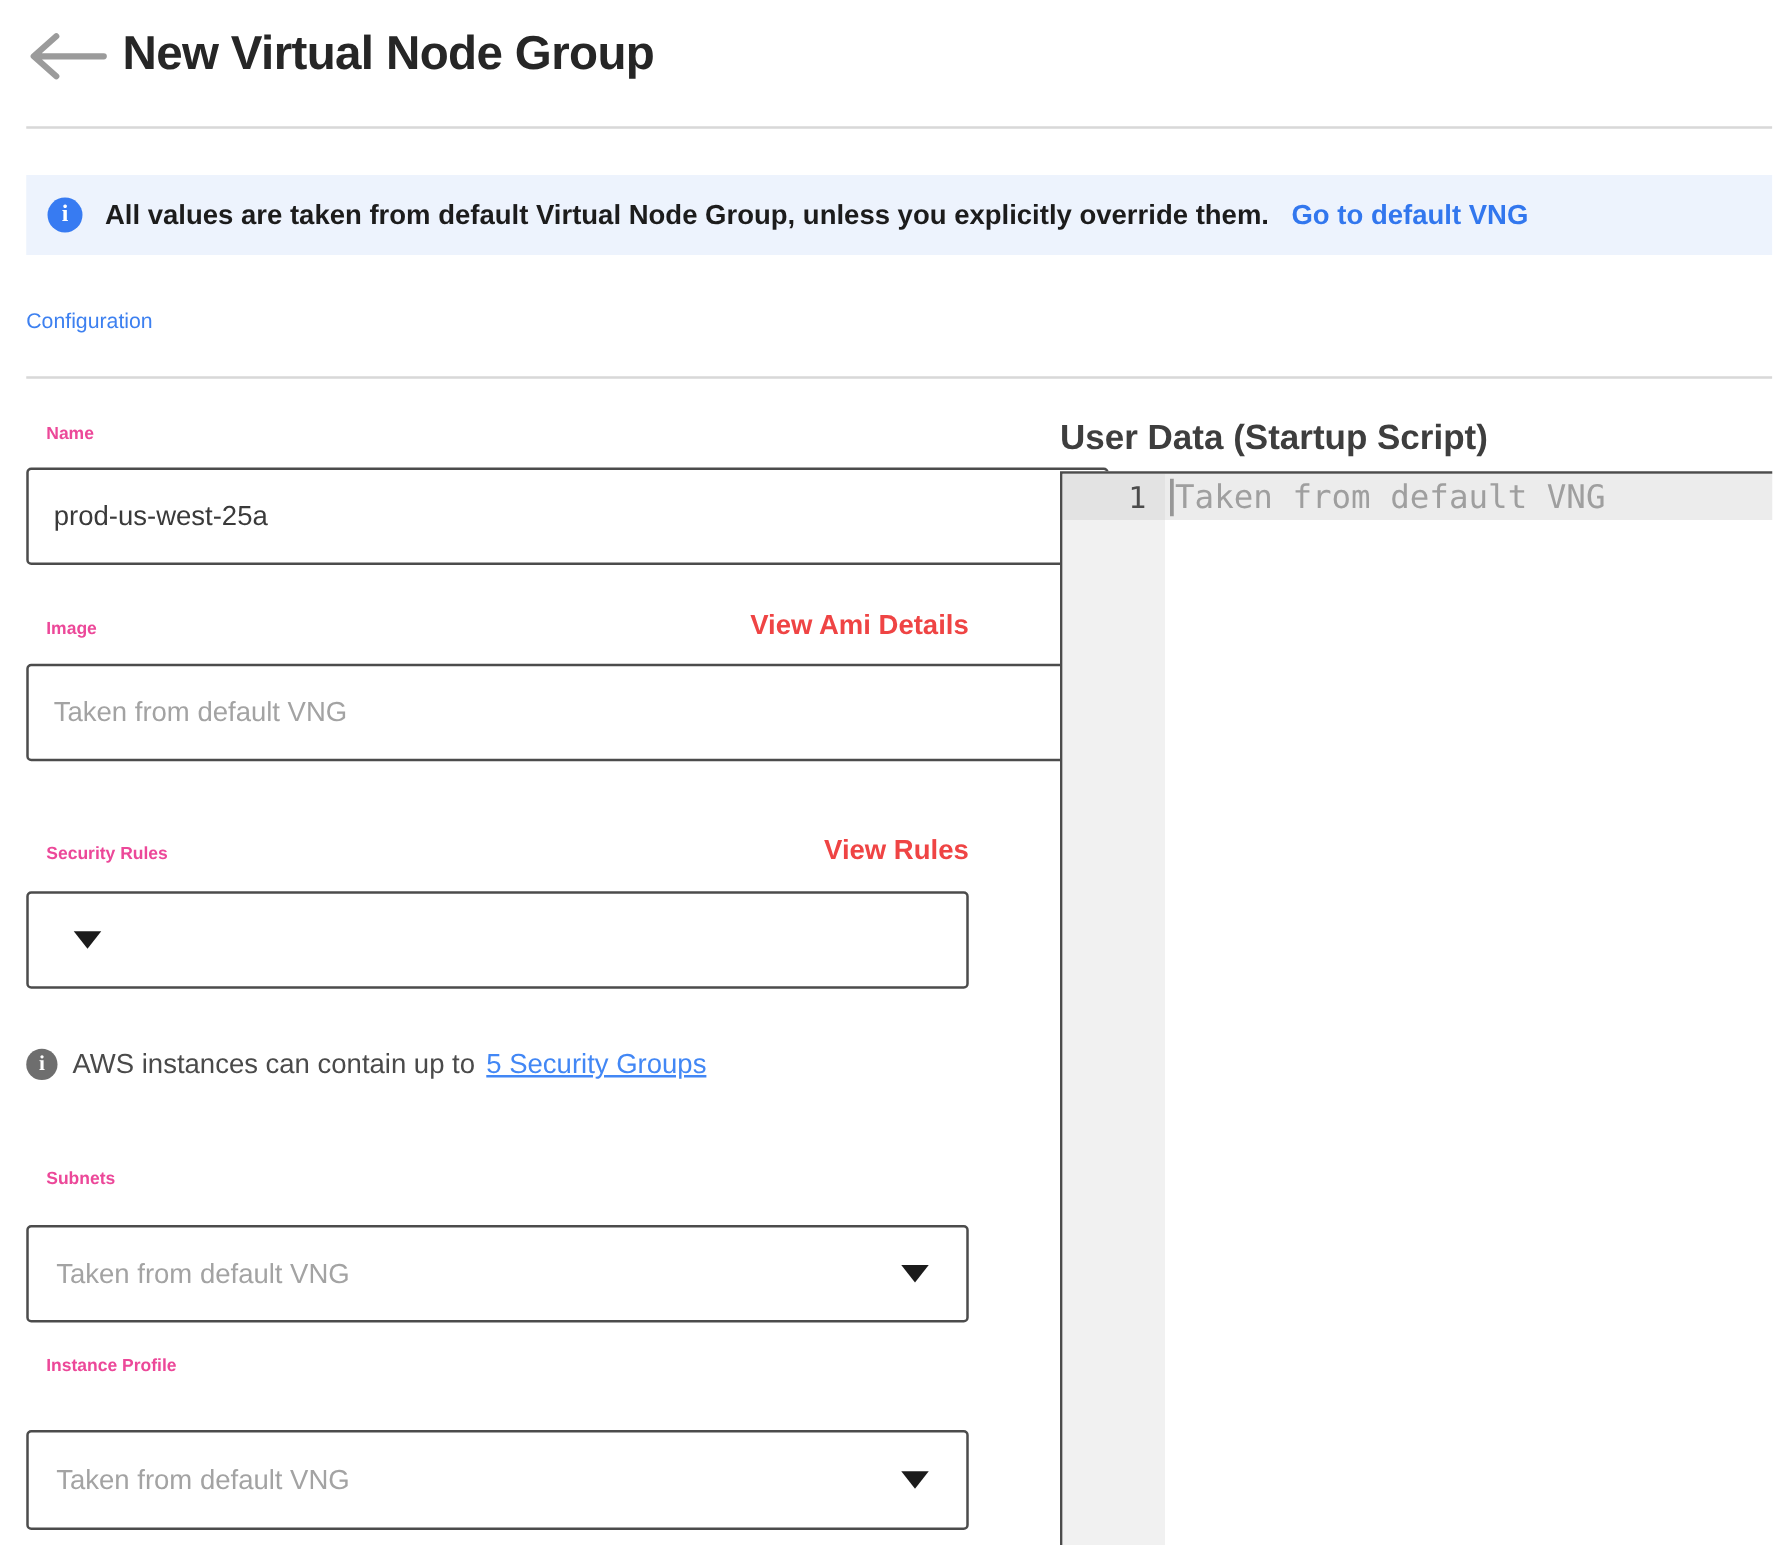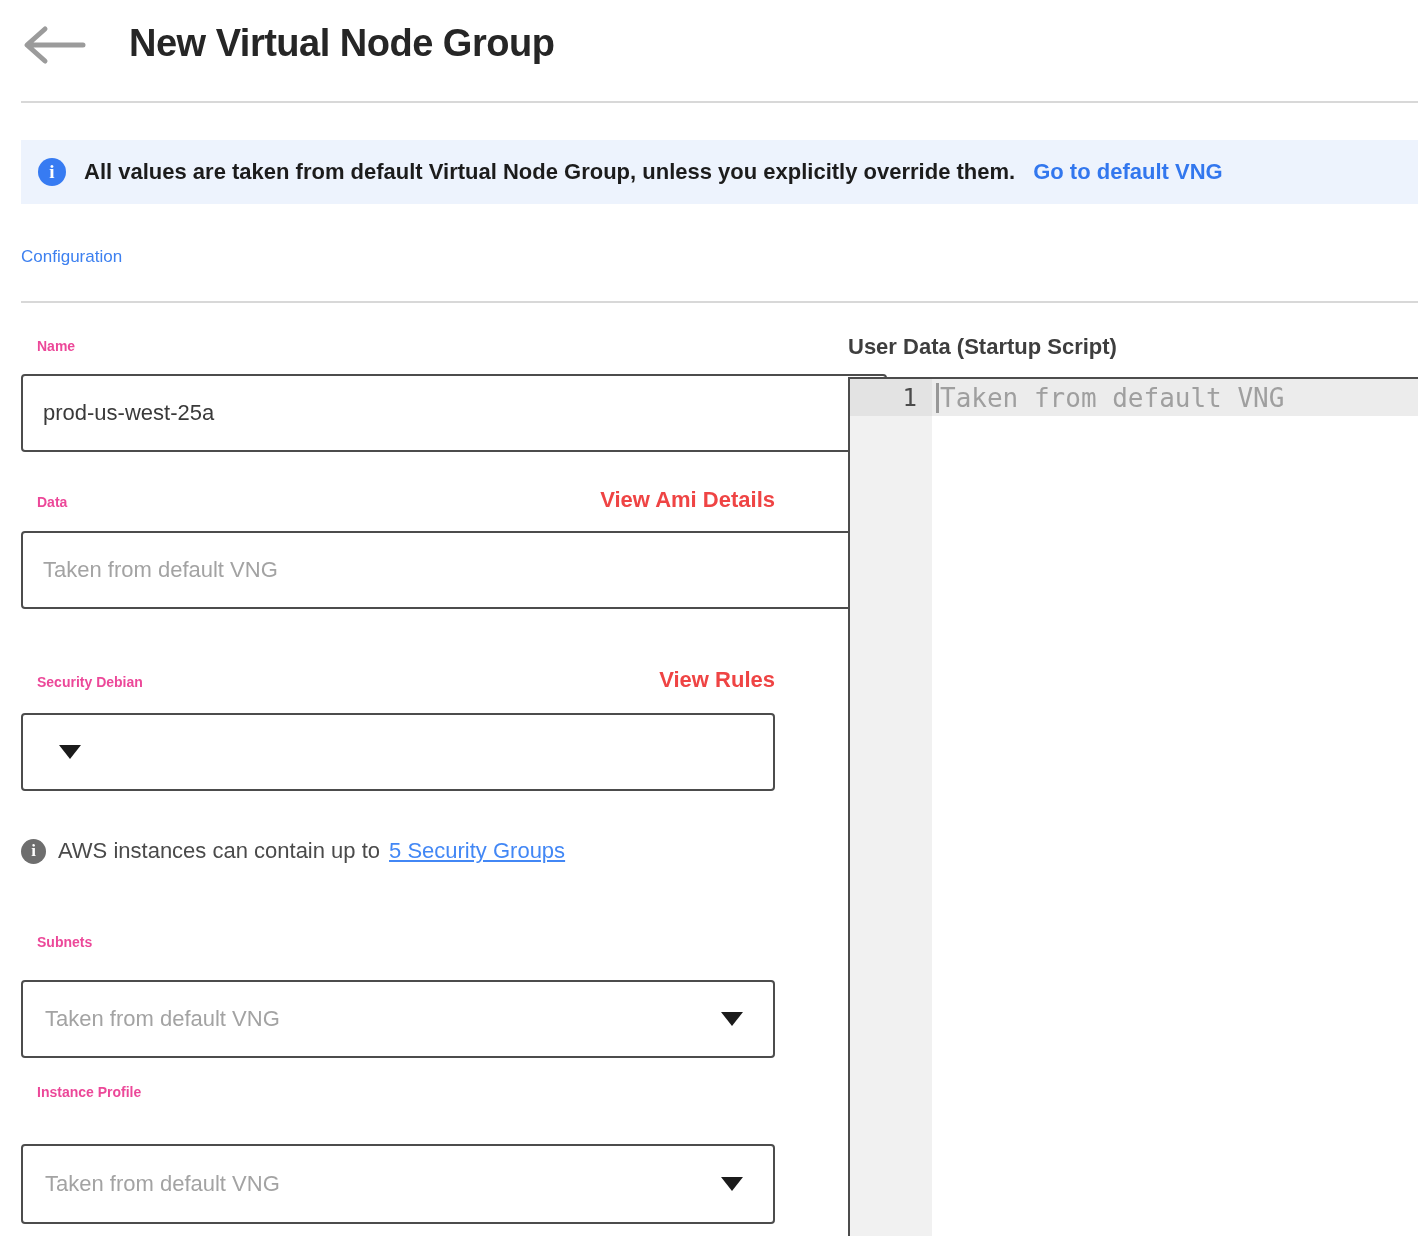--- a/index.html
+++ b/index.html
@@ -2,21 +2,21 @@
 <html><head>
 <meta charset="utf-8">
 <style>
   * { margin: 0; padding: 0; box-sizing: border-box; }
   html, body { width: 1418px; height: 1236px; overflow: hidden; background: #ffffff; }
   body { font-family: "Liberation Sans", sans-serif; color: #3e3e3e; }
   .page { position: relative; width: 1418px; height: 1236px; background: #fff; overflow: hidden; }
 
   
   .back-arrow { position: absolute; left: 21px; top: 24px; width: 66px; height: 42px; cursor: pointer; }
-  .page-title { position: absolute; left: 129px; top: 22px; font-size: 38px; font-weight: 700;
+  .page-title { position: absolute; left: 98px; top: 22px; font-size: 38px; font-weight: 700;
                 color: #262626; letter-spacing: -0.5px; white-space: nowrap; }
   .divider { position: absolute; left: 21px; right: 0; height: 2px; background: #d8d8d8; }
   .divider-1 { top: 101px; }
   .divider-2 { top: 301px; }
 
   
   .banner { position: absolute; left: 21px; right: 0; top: 140px; height: 64px; background: #edf3fd;
             display: flex; align-items: center; }
   .info-badge { width: 28px; height: 28px; border-radius: 50%; flex: 0 0 28px; margin-left: 17px;
                 display: flex; align-items: center; justify-content: center;
@@ -60,21 +60,21 @@
   .image-row { top: 487px; }
   .image-input { top: 531px; }
   .sg-row { top: 667px; }
   .sg-select { top: 713px; }
   .subnets-label { top: 934px; }
   .subnets-select { top: 980px; }
   .ip-label { top: 1084px; }
   .ip-select { top: 1144px; height: 80px; }
 
   
-  .userdata-label { position: absolute; left: 848px; top: 334px; font-size: 22px; font-weight: 600; color: #3e3e3e; }
+  .userdata-label { position: absolute; left: 848px; top: 334px; font-size: 28px; font-weight: 600; color: #3e3e3e; }
   .editor { position: absolute; left: 848px; top: 377px; width: 640px; height: 920px;
             border: 2px solid #4c4c4c; background: #fff; overflow: hidden; }
   .editor .gutter-rest { position: absolute; left: 0; top: 37px; bottom: 0; width: 82px; background: #f1f1f1; }
   .editor .line { position: relative; display: flex; height: 37px; }
   .gutter-cell { width: 82px; flex: 0 0 82px; background: #e3e3e3; font-family: "DejaVu Sans Mono", monospace;
                  font-size: 24px; color: #4b4b4b; text-align: right; padding-right: 15px;
                  display: flex; align-items: center; justify-content: flex-end; }
   .code-cell { flex: 1; background: #ececec; display: flex; align-items: center; padding-left: 4px; }
   .editor-cursor { width: 3px; height: 30px; background: #979797; flex: 0 0 3px; }
   .code-placeholder { font-family: "DejaVu Sans Mono", monospace; font-size: 26px; color: #9f9f9f;
@@ -97,27 +97,27 @@
     <a class="banner-link">Go to default VNG</a>
   </div>
 
   <div class="section-title">Configuration</div>
   <div class="divider divider-2"></div>
 
   <div class="field-label name-label">Name</div>
   <input class="text-input name-input" type="text" value="prod-us-west-25a" style="">
 
   <div class="label-row image-row">
-    <span class="field-label">Data</span>
+    <span class="field-label">Image</span>
     <a class="field-link">View Ami Details</a>
   </div>
   <input class="text-input image-input" type="text" placeholder="Taken from default VNG" style="">
 
   <div class="label-row sg-row">
-    <span class="field-label">Security Debian</span>
+    <span class="field-label">Security Rules</span>
     <a class="field-link">View Rules</a>
   </div>
   <div class="select-box sg-select">
     <span class="caret-down"></span>
   </div>
 
   <div class="note-row">
     <span class="info-badge gray">i</span>
     <span class="note-text">AWS instances can contain up to</span>
     <a class="note-link">5 Security Groups</a>

